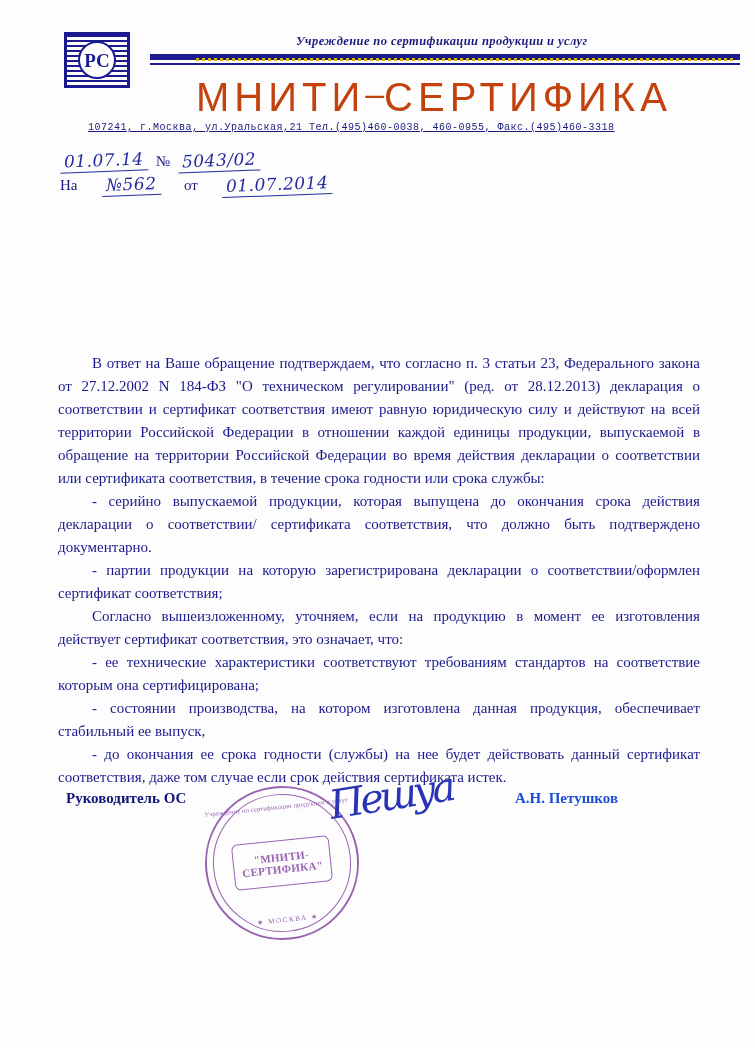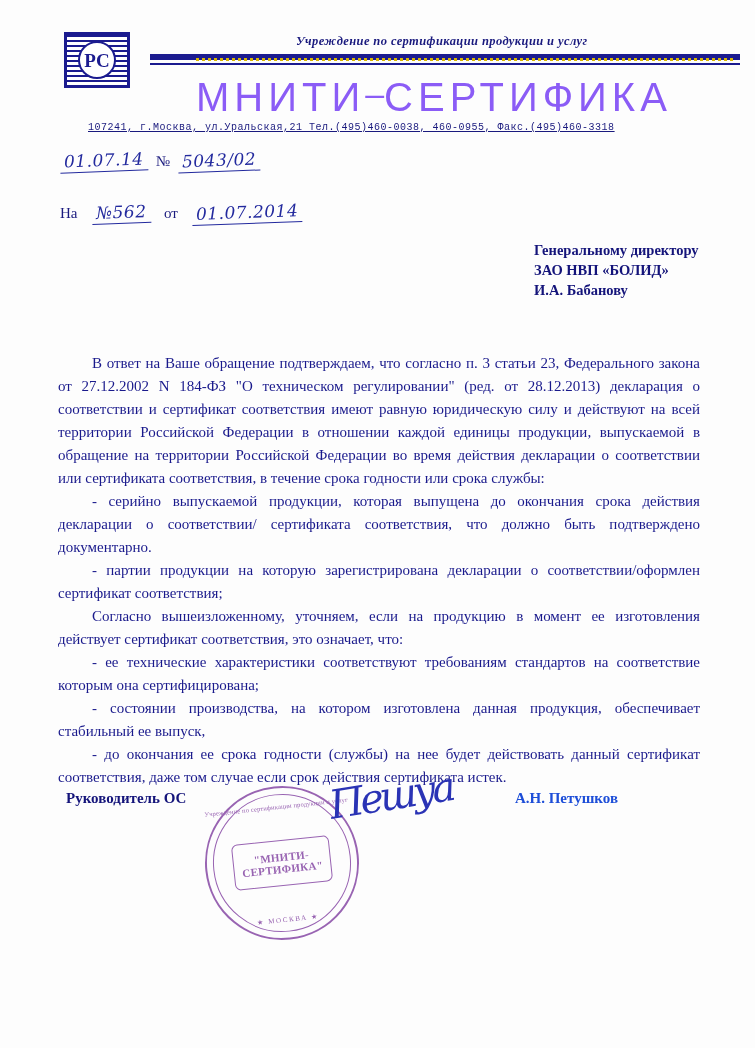--- a/index.html
+++ b/index.html
@@ -102,21 +102,21 @@
   }
 
   .brand {
     position: absolute;
     left: 196px;
     top: 52px;
     font-family: "Liberation Sans", sans-serif;
     font-size: 40px;
     font-weight: 400;
     letter-spacing: 5px;
-    color: #8b5cf6;
+    color: #c2410c;
     white-space: nowrap;
   }
   .brand .dash {
     letter-spacing: 0;
     font-size: 34px;
     vertical-align: 6px;
   }
 
   .addr {
     position: absolute;
@@ -156,24 +156,24 @@
   }
   .ref-row1 {
     position: absolute;
     left: 0; top: 0;
     display: flex;
     align-items: baseline;
     gap: 8px;
   }
   .ref-row2 {
     position: absolute;
-    left: 0; top: 52px;
+    left: 0; top: 24px;
     display: flex;
     align-items: baseline;
-    gap: 14px;
+    gap: 24px;
   }
   .lbl { font-size: 15px; color: #1a1a7e; }
 
   
   .addressee {
     position: absolute;
     left: 534px;
     top: 240px;
     width: 210px;
     font-family: "Liberation Serif", serif;
@@ -338,25 +338,20 @@
       <span class="hw hw-underline">5043/02</span>
     </div>
     <div class="ref-row2">
       <span class="lbl">На</span>
       <span class="hw hw-underline">№562</span>
       <span class="lbl">от</span>
       <span class="hw hw-underline">01.07.2014</span>
     </div>
   </div>
 
-  <div class="addressee">
-    <div>Генеральному директору</div>
-    <div>ЗАО НВП «БОЛИД»</div>
-    <div>И.А. Бабанову</div>
-  </div>
 
   <div class="body-text">
     <p>В ответ на Ваше обращение подтверждаем, что согласно п. 3 статьи 23, Федерального закона от 27.12.2002 N 184-ФЗ "О техническом регулировании" (ред. от 28.12.2013) декларация о соответствии и сертификат соответствия имеют равную юридическую силу и действуют на всей территории Российской Федерации в отношении каждой единицы продукции, выпускаемой в обращение на территории Российской Федерации во время действия декларации о соответствии или сертификата соответствия, в течение срока годности или срока службы:</p>
     <p class="dash-item">- серийно выпускаемой продукции, которая выпущена до окончания срока действия декларации о соответствии/ сертификата соответствия, что должно быть подтверждено документарно.</p>
     <p class="dash-item">- партии продукции на которую зарегистрирована декларации о соответствии/оформлен сертификат соответствия;</p>
     <p>Согласно вышеизложенному, уточняем, если на продукцию в момент ее изготовления действует сертификат соответствия, это означает, что:</p>
     <p class="dash-item">- ее технические характеристики соответствуют требованиям стандартов на соответствие которым она сертифицирована;</p>
     <p class="dash-item">- состоянии производства, на котором изготовлена данная продукция, обеспечивает стабильный ее выпуск,</p>
     <p class="dash-item">- до окончания ее срока годности (службы) на нее будет действовать данный сертификат соответствия, даже  том случае если срок действия сертификата истек.</p>
   </div>

